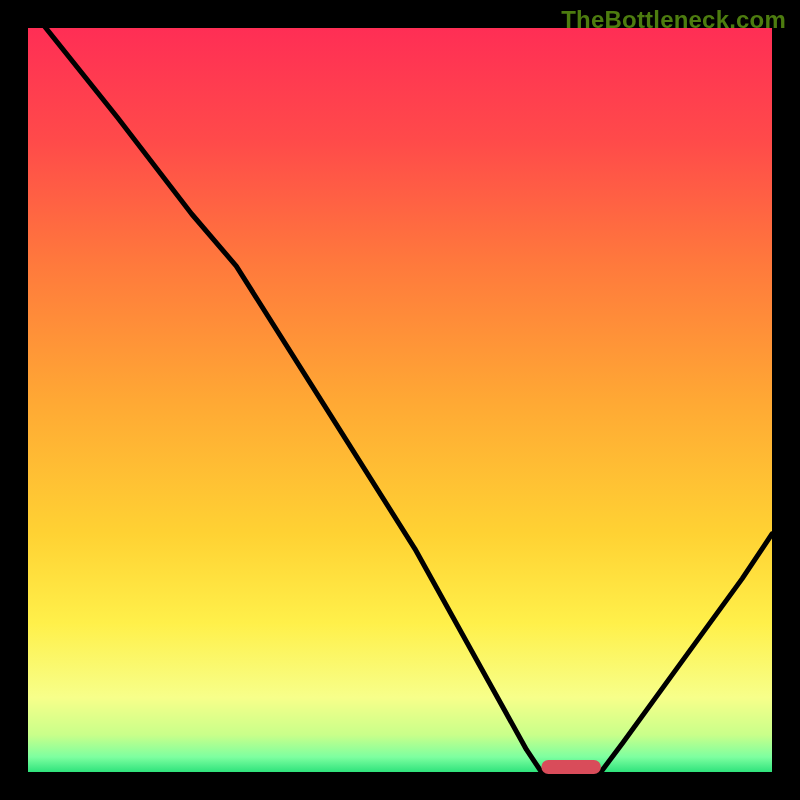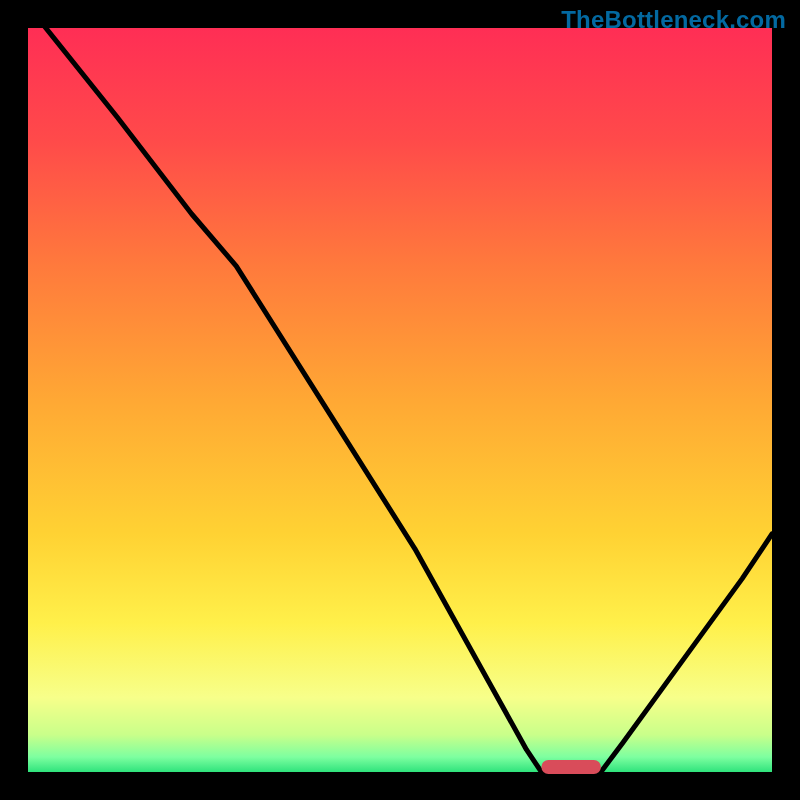--- a/index.html
+++ b/index.html
@@ -14,21 +14,21 @@
     position: relative;
     width: 800px;
     height: 800px;
   }
   .watermark {
     position: absolute;
     top: 6px;
     right: 14px;
     font-size: 24px;
     font-weight: 600;
-    color: #0369a1;
+    color: #4d7c0f;
     letter-spacing: 0.2px;
     user-select: none;
   }
   svg {
     position: absolute;
     inset: 0;
   }
 </style>
 </head>
 <body>

